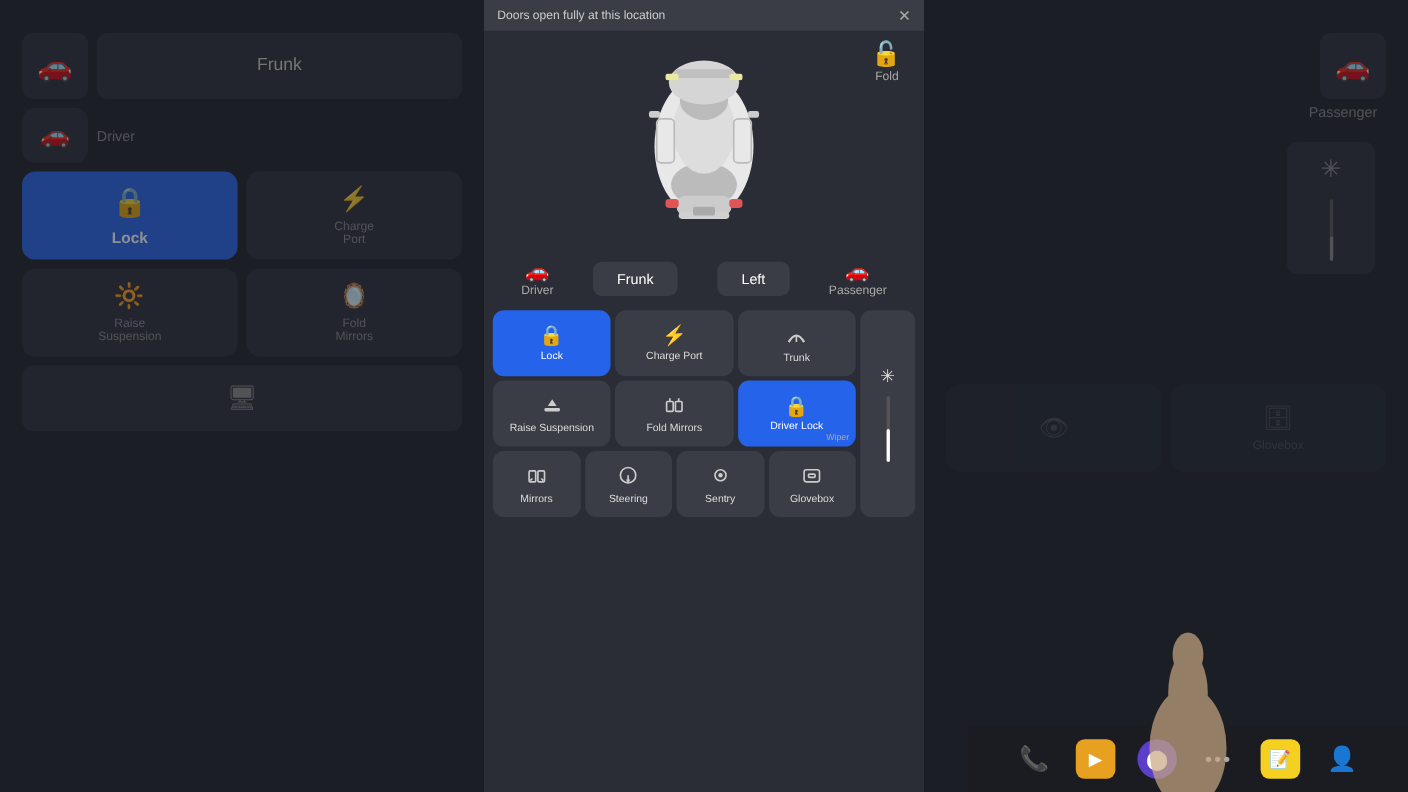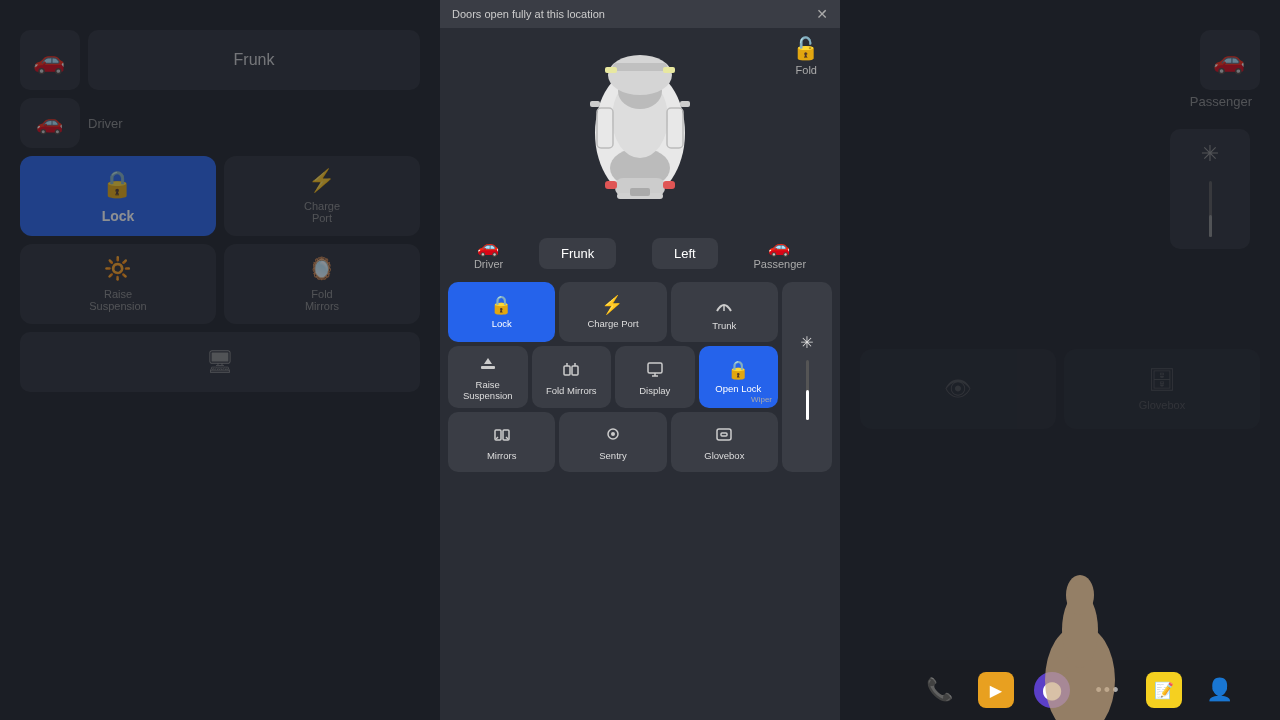--- a/index.html
+++ b/index.html
@@ -564,52 +564,52 @@
               <svg width="18" height="18" viewBox="0 0 18 18">
                   <rect x="2" y="6" width="6" height="9" rx="1" stroke="#ccc" fill="none" stroke-width="1.5"></rect>
                   <rect x="10" y="6" width="6" height="9" rx="1" stroke="#ccc" fill="none" stroke-width="1.5"></rect>
                   <line x1="5" y1="3" x2="5" y2="6" stroke="#ccc" stroke-width="1.5"></line>
                   <line x1="13" y1="3" x2="13" y2="6" stroke="#ccc" stroke-width="1.5"></line>
                 </svg>
             </span>
             <span class="btn-label">Fold
 Mirrors</span>
           </button>
-          <button class="ctrl-btn">
-            <span class="btn-icon">
-              <svg width="18" height="18" viewBox="0 0 18 18">
-                  <rect x="2" y="3" width="14" height="10" rx="1.5" stroke="#ccc" fill="none" stroke-width="1.5"></rect>
-                  <line x1="9" y1="13" x2="9" y2="16" stroke="#ccc" stroke-width="1.5"></line>
-                  <line x1="6" y1="16" x2="12" y2="16" stroke="#ccc" stroke-width="1.5"></line>
-                </svg>
-            </span>
-            <span class="btn-label">Display</span>
-          </button>
           <button class="ctrl-btn active-child">
             <span class="btn-icon">🔒</span>
-            <span class="btn-label">Open Lock</span>
+            <span class="btn-label">Driver Lock</span>
             <span class="sub-label">Wiper</span>
           </button>
         </div>
 
         <div class="controls-row">
           <button class="ctrl-btn">
             <span class="btn-icon">
               <svg width="18" height="18" viewBox="0 0 18 18">
                   <rect x="2" y="5" width="6" height="10" rx="1" stroke="#ccc" fill="none" stroke-width="1.5"></rect>
                   <rect x="10" y="5" width="6" height="10" rx="1" stroke="#ccc" fill="none" stroke-width="1.5"></rect>
                   <line x1="5" y1="12" x2="3" y2="14" stroke="#ccc" stroke-width="1.5"></line>
                   <line x1="13" y1="12" x2="15" y2="14" stroke="#ccc" stroke-width="1.5"></line>
                 </svg>
             </span>
             <span class="btn-label">Mirrors</span>
           </button>
           <button class="ctrl-btn">
             <span class="btn-icon">
               <svg width="18" height="18" viewBox="0 0 18 18">
+                  <circle cx="9" cy="9" r="7" stroke="#ccc" fill="none" stroke-width="1.5"></circle>
+                  <line x1="9" y1="9" x2="9" y2="14" stroke="#ccc" stroke-width="1.5"></line>
+                  <polygon points="9,16 7,13 11,13" fill="#ccc"></polygon>
+                </svg>
+            </span>
+            <span class="btn-label">Steering</span>
+          </button>
+          <button class="ctrl-btn">
+            <span class="btn-icon">
+              <svg width="18" height="18" viewBox="0 0 18 18">
                   <circle cx="9" cy="9" r="5" stroke="#ccc" fill="none" stroke-width="1.5"></circle>
                   <circle cx="9" cy="9" r="2" fill="#ccc"></circle>
                 </svg>
             </span>
             <span class="btn-label">Sentry</span>
           </button>
           <button class="ctrl-btn">
             <span class="btn-icon">
               <svg width="18" height="18" viewBox="0 0 18 18">
                   <rect x="2" y="4" width="14" height="11" rx="2" stroke="#ccc" fill="none" stroke-width="1.5"></rect>

